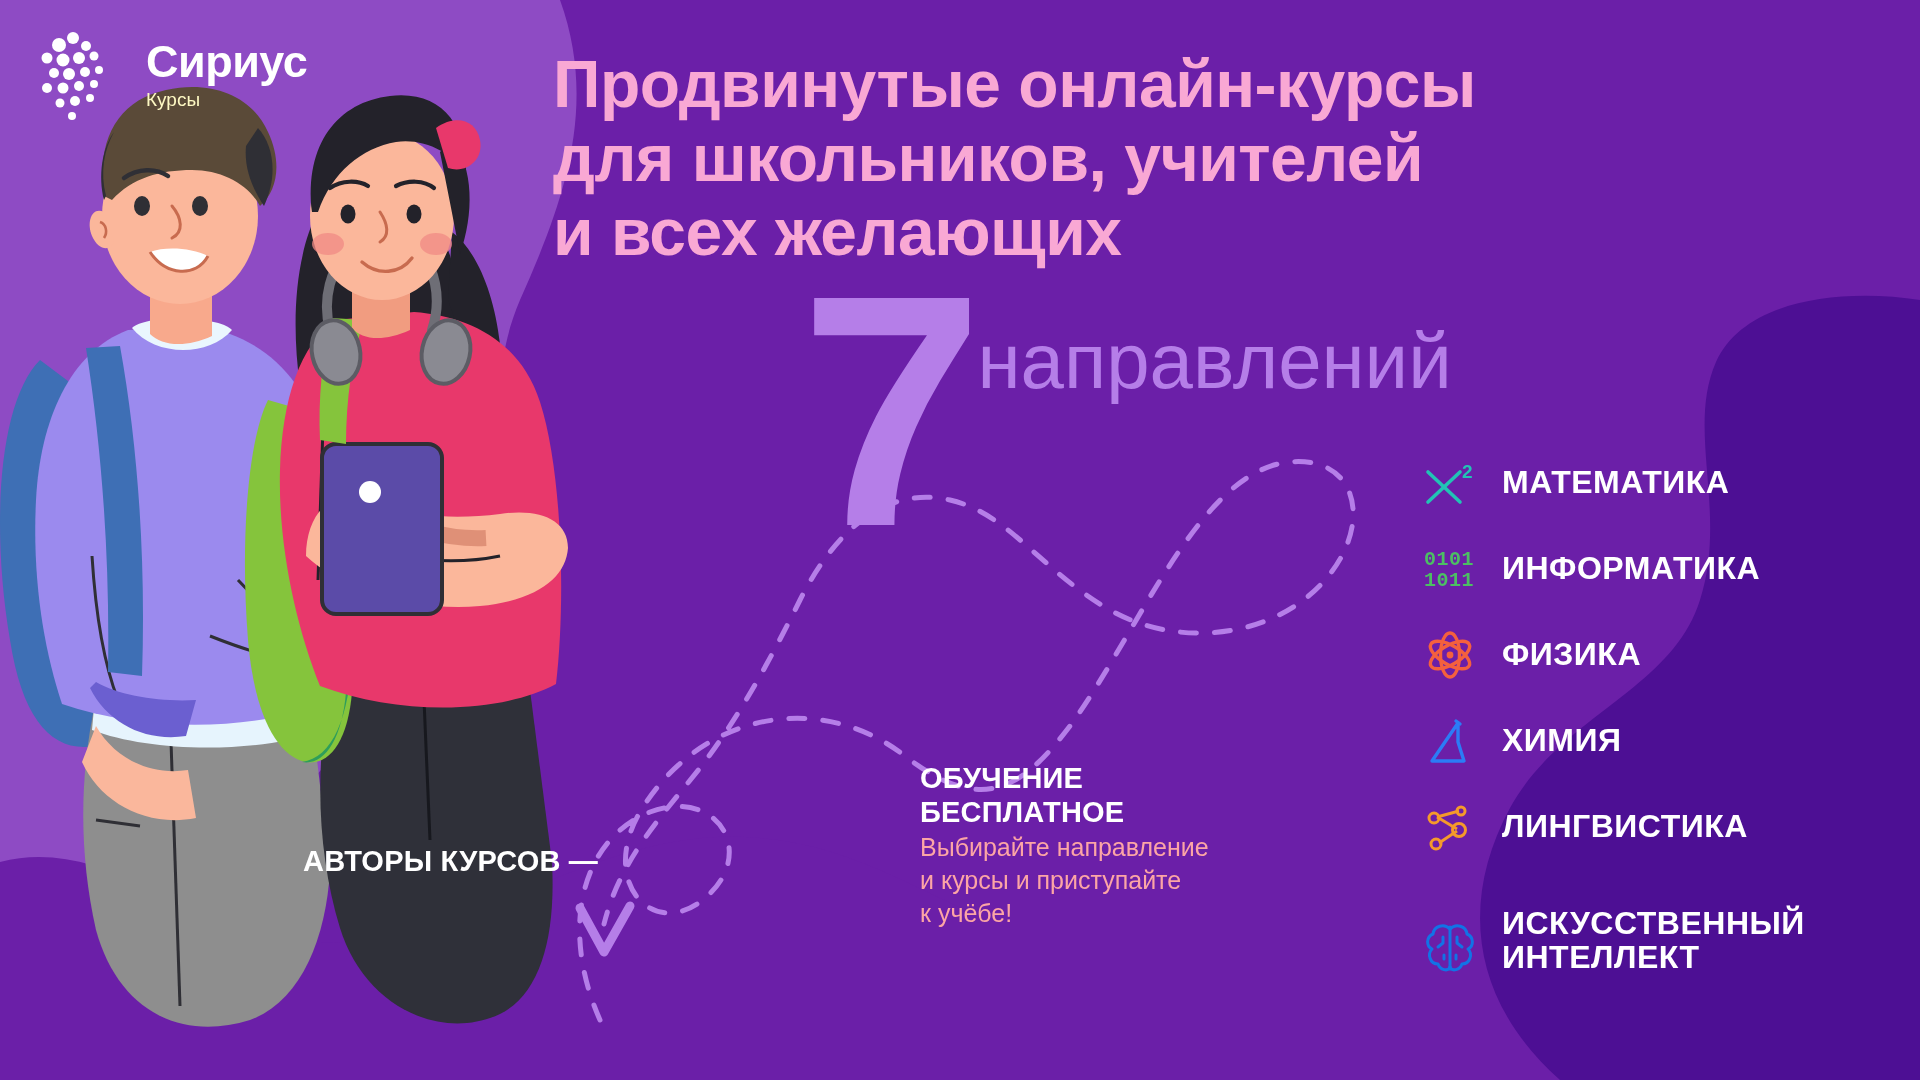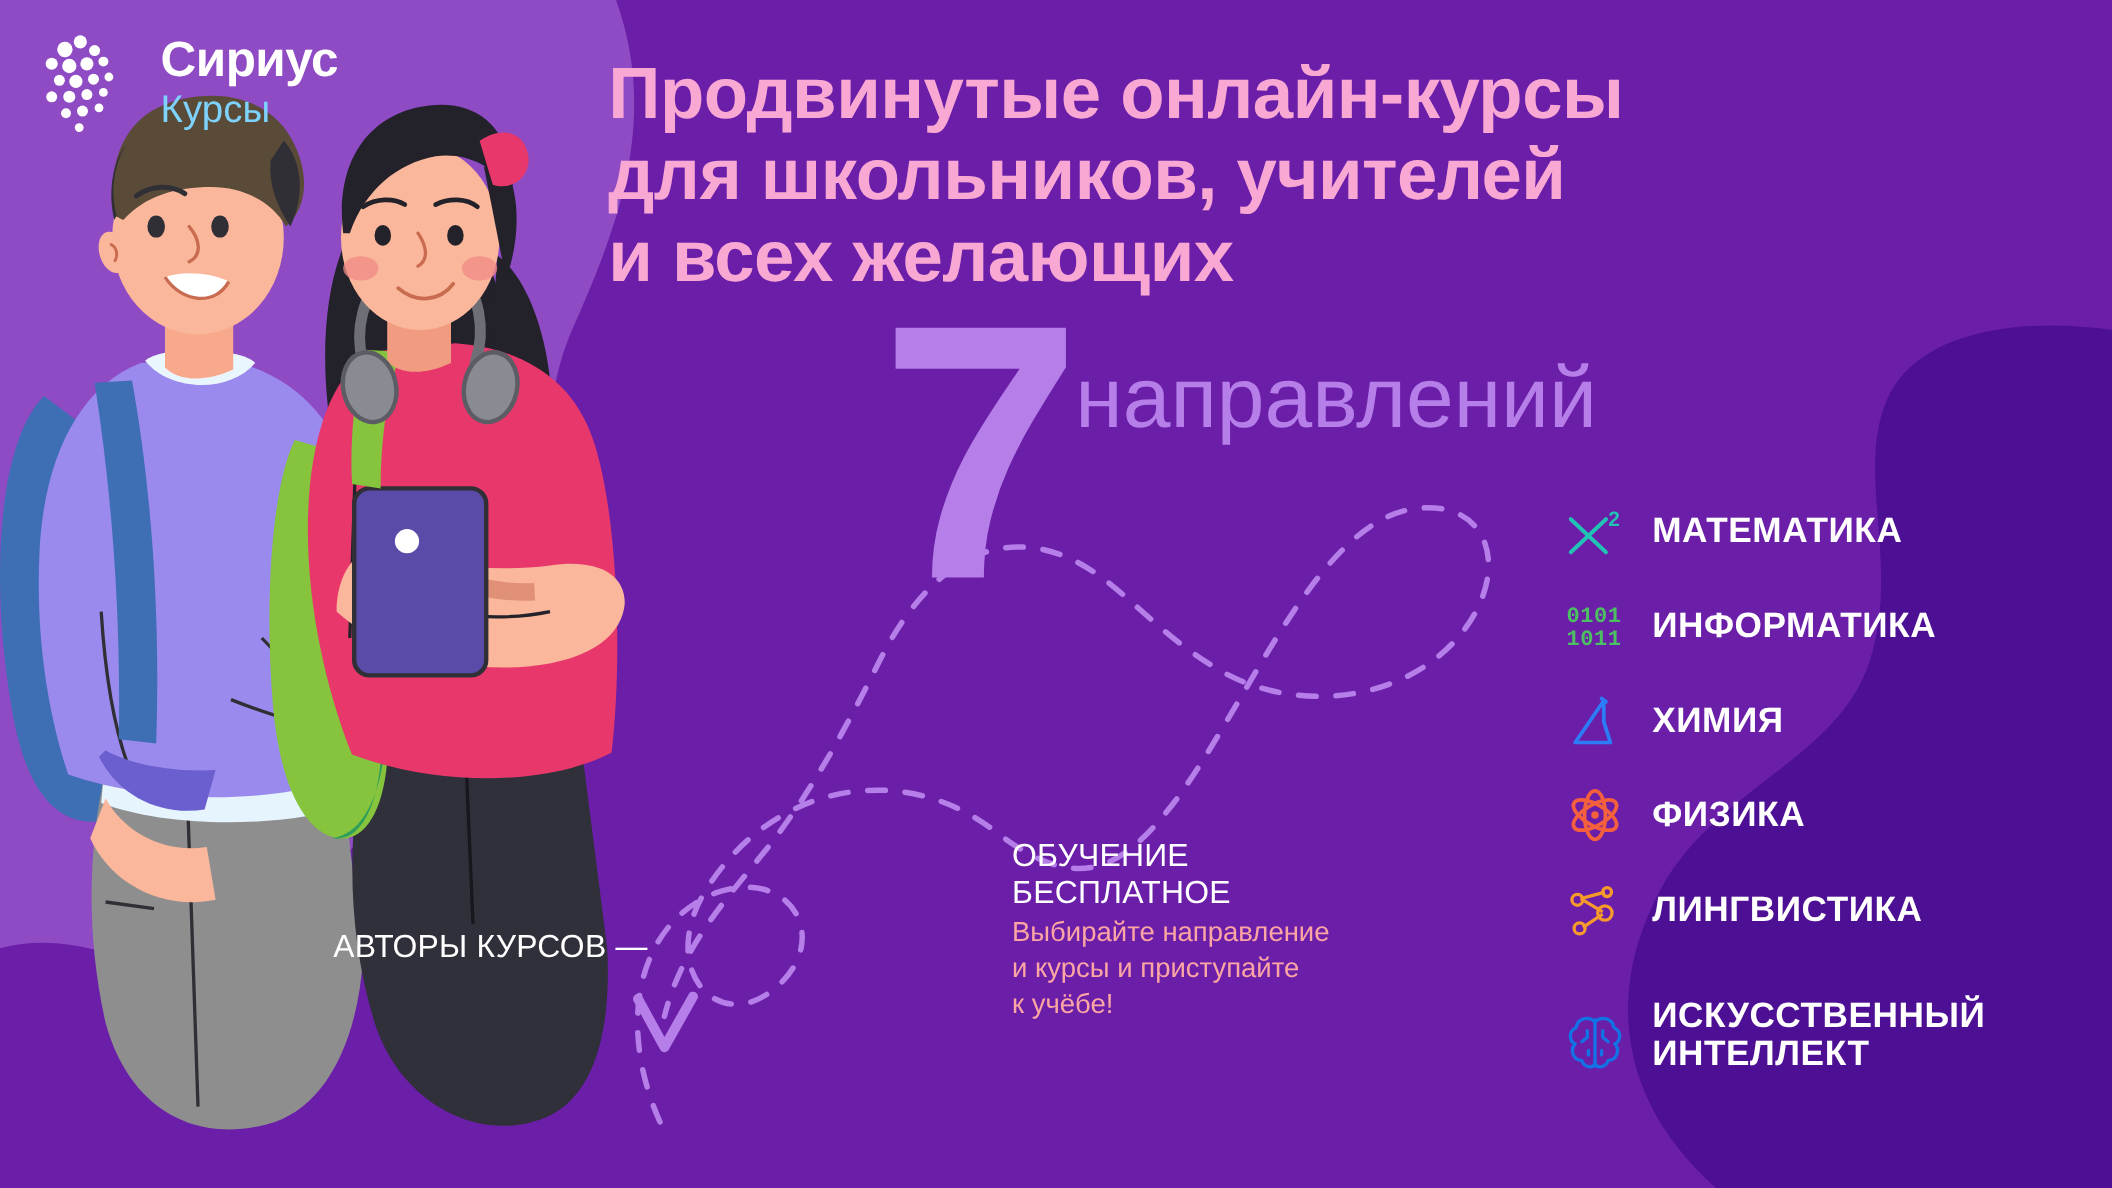--- a/index.html
+++ b/index.html
@@ -12,21 +12,21 @@
 
   
   .bg-layer{position:absolute;inset:0;overflow:hidden;}
   .bg-svg{position:absolute;inset:0;width:1920px;height:1080px;}
 
   
   .logo{position:absolute;left:36px;top:26px;display:flex;align-items:center;gap:14px;z-index:30;}
   .logo-mark{width:96px;height:96px;flex:0 0 96px;}
   .logo-words{display:flex;flex-direction:column;justify-content:center;line-height:1;}
   .logo-title{color:#fff;font-size:45px;font-weight:700;letter-spacing:-0.5px;}
-  .logo-sub{color:#7dd3fc;font-size:35px;font-weight:400;margin-top:6px;}
+  .logo-sub{color:#fef9c3;font-size:19px;font-weight:400;margin-top:6px;}
 
   
   .headline{position:absolute;left:553px;top:48px;z-index:25;width:1130px;}
   .headline div{
     color:#f9a8d4;font-size:66px;font-weight:700;line-height:1.12;
     letter-spacing:-0.5px;white-space:nowrap;
   }
 
   
   .seven-row{position:absolute;left:800px;top:300px;z-index:24;display:flex;align-items:flex-start;}
@@ -45,21 +45,21 @@
   .subject-ico{width:60px;height:52px;flex:0 0 60px;display:flex;align-items:center;justify-content:center;margin-right:22px;}
   .subject-ico svg{display:block;}
   .subject-label{
     color:#ffffff;font-size:32px;font-weight:700;letter-spacing:0.5px;
     line-height:1.04;white-space:pre-line;
   }
   .subject.two-line{height:104px;align-items:flex-end;}
 
   
   .block{position:absolute;z-index:28;}
-  .block-title{color:#fff;font-size:29px;font-weight:400;line-height:1.16;letter-spacing:0.2px;white-space:pre-line;}
+  .block-title{color:#fff;font-size:29px;font-weight:700;line-height:1.16;letter-spacing:0.2px;white-space:pre-line;}
   .block-body{color:#fca5a5;font-size:25px;font-weight:400;line-height:1.32;white-space:pre-line;margin-top:2px;}
 
   #block-authors{left:303px;top:845px;}
   #block-free{left:920px;top:762px;}
 </style>
 </head>
 <body>
 
 <div id="stage">
 
@@ -284,42 +284,42 @@
         <svg width="56" height="46" viewBox="0 0 56 46">
           <text x="2" y="19" fill="#4CBF63" font-family="Liberation Mono, monospace" font-size="20" font-weight="700" letter-spacing="0.5">0101</text>
           <text x="2" y="40" fill="#4CBF63" font-family="Liberation Mono, monospace" font-size="20" font-weight="700" letter-spacing="0.5">1011</text>
         </svg>
       </span>
       <span class="subject-label">ИНФОРМАТИКА</span>
     </div>
 
     <div class="subject">
       <span class="subject-ico">
-        <svg width="48" height="50" viewBox="0 0 48 50">
-          <g stroke="#2B7CF6" stroke-width="3.4" fill="none" stroke-linejoin="round" stroke-linecap="round">
-            <path d="M30,5 L34,8"></path>
-            <path d="M32,7 L32,26 L38,45 L6,45 Z"></path>
-          </g>
-        </svg>
-      </span>
-      <span class="subject-label">ХИМИЯ</span>
-    </div>
-
-    <div class="subject">
-      <span class="subject-ico">
         <svg width="52" height="50" viewBox="0 0 52 50">
           <g stroke="#F4603E" stroke-width="3.4" fill="none">
             <ellipse cx="26" cy="25" rx="22" ry="9.5" transform="rotate(30 26 25)"></ellipse>
             <ellipse cx="26" cy="25" rx="22" ry="9.5" transform="rotate(-30 26 25)"></ellipse>
             <ellipse cx="26" cy="25" rx="22" ry="9.5" transform="rotate(90 26 25)"></ellipse>
           </g>
           <circle cx="26" cy="25" r="3.4" fill="#F4603E"></circle>
         </svg>
       </span>
       <span class="subject-label">ФИЗИКА</span>
+    </div>
+
+    <div class="subject">
+      <span class="subject-ico">
+        <svg width="48" height="50" viewBox="0 0 48 50">
+          <g stroke="#2B7CF6" stroke-width="3.4" fill="none" stroke-linejoin="round" stroke-linecap="round">
+            <path d="M30,5 L34,8"></path>
+            <path d="M32,7 L32,26 L38,45 L6,45 Z"></path>
+          </g>
+        </svg>
+      </span>
+      <span class="subject-label">ХИМИЯ</span>
     </div>
 
     <div class="subject">
       <span class="subject-ico">
         <svg width="50" height="48" viewBox="0 0 50 48">
           <g stroke="#F59A2B" stroke-width="3" fill="none">
             <line x1="12" y1="14" x2="34" y2="8"></line>
             <line x1="12" y1="14" x2="32" y2="26"></line>
             <line x1="14" y1="40" x2="32" y2="28"></line>
             <circle cx="9" cy="15" r="5"></circle>

